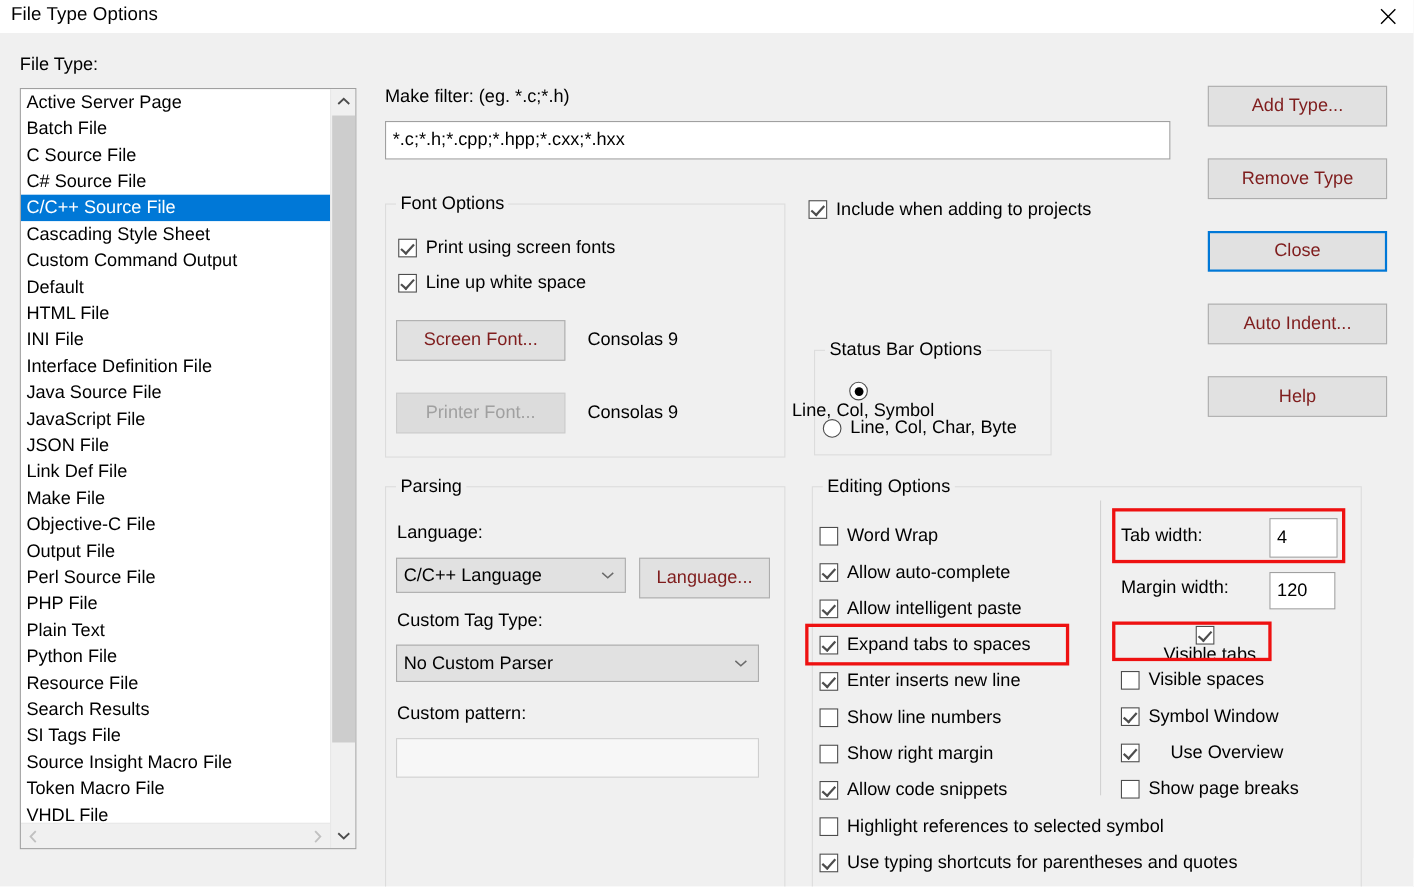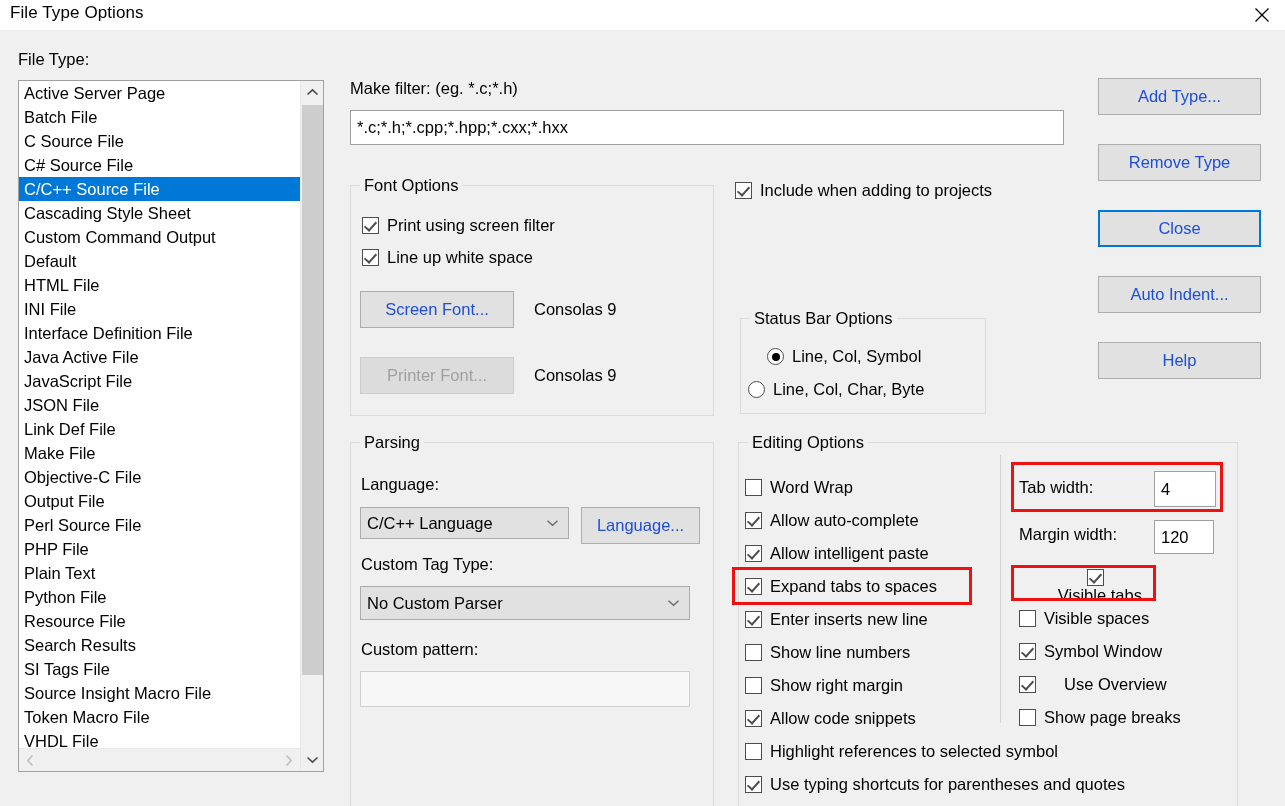--- a/index.html
+++ b/index.html
@@ -134,21 +134,21 @@
   .group-title {
     position: absolute;
     top: -10px; left: 9px;
     background: #f0f0f0;
     padding: 0 4px;
     font-size: 16.5px; color: #000000;
     white-space: nowrap;
   }
 
   #font-options { left: 350px; top: 155px; width: 364px; height: 231px; }
-  #status-bar-options { left: 740px; top: 288px; width: 246px; height: 96px; text-align: right; }
+  #status-bar-options { left: 740px; top: 288px; width: 216px; height: 96px; text-align: right; }
   #parsing { left: 350px; top: 412px; width: 364px; height: 368px; }
   #editing-options { left: 738px; top: 412px; width: 500px; height: 368px; }
 
   
   .cb-row {
     position: absolute;
     display: flex; align-items: center;
     font-size: 16.5px; color: #000000;
     white-space: nowrap;
     cursor: default;
@@ -190,21 +190,21 @@
     background: #000000;
   }
 
   
   .btn {
     position: absolute;
     background: #e1e1e1;
     border: 1px solid #adadad;
     box-sizing: border-box;
     display: flex; align-items: center; justify-content: center;
-    font-size: 16.5px; color: #1d4ed8;
+    font-size: 16.5px; color: #7f1d1d;
     white-space: nowrap;
     cursor: default;
   }
   .btn.default { border: 2px solid #0078d7; }
   .btn.disabled { color: #a0a0a0; background: #dcdcdc; border-color: #cccccc; }
 
   #screen-font-btn { left: 360px; top: 261px; width: 154px; height: 37px; }
   #printer-font-btn { left: 360px; top: 327px; width: 154px; height: 37px; }
   .font-name {
     position: absolute;
@@ -293,21 +293,21 @@
           <div class="list-item">Batch File</div>
           <div class="list-item">C Source File</div>
           <div class="list-item">C# Source File</div>
           <div class="list-item selected">C/C++ Source File</div>
           <div class="list-item">Cascading Style Sheet</div>
           <div class="list-item">Custom Command Output</div>
           <div class="list-item">Default</div>
           <div class="list-item">HTML File</div>
           <div class="list-item">INI File</div>
           <div class="list-item">Interface Definition File</div>
-          <div class="list-item">Java Active File</div>
+          <div class="list-item">Java Source File</div>
           <div class="list-item">JavaScript File</div>
           <div class="list-item">JSON File</div>
           <div class="list-item">Link Def File</div>
           <div class="list-item">Make File</div>
           <div class="list-item">Objective-C File</div>
           <div class="list-item">Output File</div>
           <div class="list-item">Perl Source File</div>
           <div class="list-item">PHP File</div>
           <div class="list-item">Plain Text</div>
           <div class="list-item">Python File</div>
@@ -348,40 +348,40 @@
     </div>
 
     <div class="lbl" id="filefilter-label">Make filter: (eg. *.c;*.h)</div>
     <div class="textbox" id="filefilter-input">*.c;*.h;*.cpp;*.hpp;*.cxx;*.hxx</div>
 
     <div class="group" id="font-options">
       <div class="group-title">Font Options</div>
     </div>
     <div class="cb-row" style="left:362px; top:186px;">
       <span class="cbox checked"></span>
-      <span>Print using screen filter</span>
+      <span>Print using screen fonts</span>
     </div>
     <div class="cb-row" style="left:362px; top:218px;">
       <span class="cbox checked"></span>
       <span>Line up white space</span>
     </div>
     <div class="btn" id="screen-font-btn">Screen Font...</div>
     <div class="font-name" id="screen-font-name">Consolas 9</div>
     <div class="btn disabled" id="printer-font-btn">Printer Font...</div>
     <div class="font-name" id="printer-font-name">Consolas 9</div>
 
     <div class="cb-row" style="left:735px; top:151px;">
       <span class="cbox checked"></span>
       <span>Include when adding to projects</span>
     </div>
 
     <div class="group" id="status-bar-options">
       <div class="group-title">Status Bar Options</div>
     </div>
-    <div class="cb-row" style="left:767px; top:317px;">
+    <div class="cb-row" style="left:720px; top:317px;flex-direction:column;">
       <span class="radio checked"></span>
       <span>Line, Col, Symbol</span>
     </div>
     <div class="cb-row" style="left:748px; top:350px;">
       <span class="radio"></span>
       <span>Line, Col, Char, Byte</span>
     </div>
 
     <div class="group" id="parsing">
       <div class="group-title">Parsing</div>

